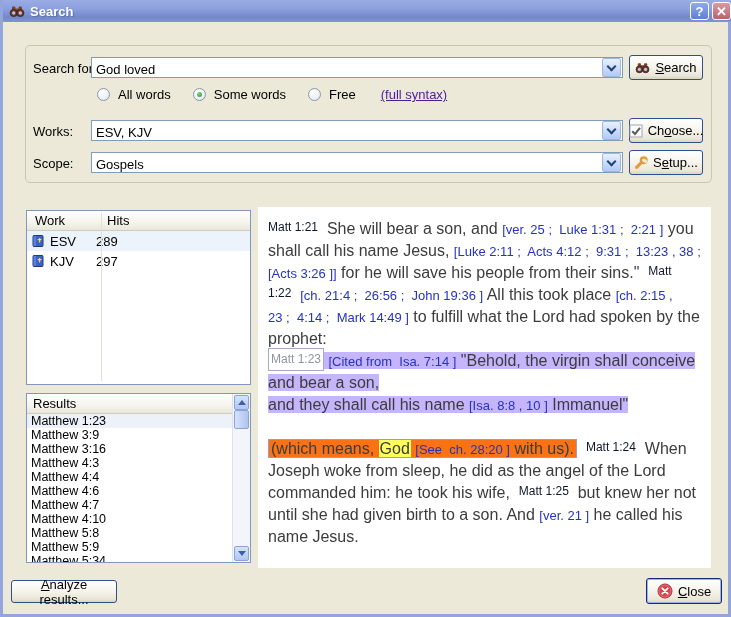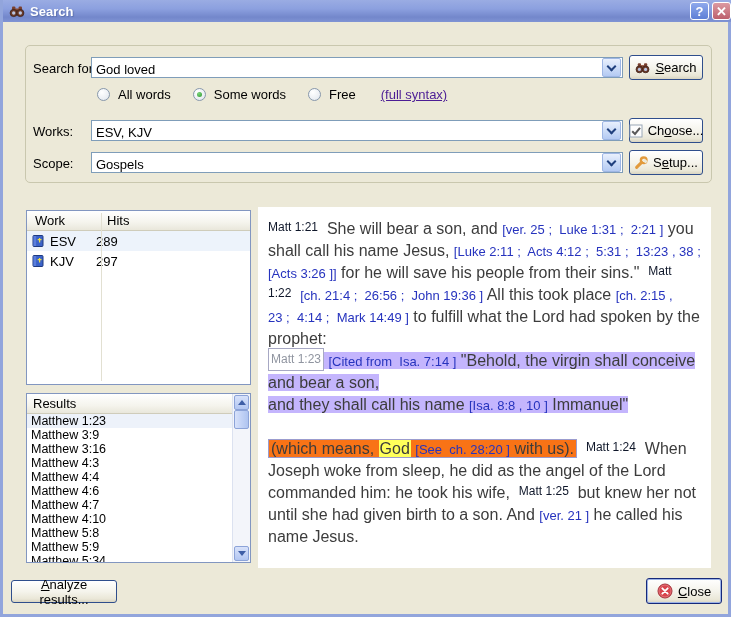--- a/index.html
+++ b/index.html
@@ -224,21 +224,21 @@
         </div>
       <div class="sbthumb"></div>
       <div class="sbbtn" style="bottom:1px">
           <i class="arrow-dn"></i>
         </div>
     </div>
   </div>
 
   <div class="preview" id="preview">
       <div class="pl"><span class="seg-m">Matt 1:21</span><span class="seg-t">  She will bear a son, and </span><span class="seg-r">[ver. 25 ;  Luke 1:31 ;  2:21 ]</span><span class="seg-t"> you</span></div>
-      <div class="pl"><span class="seg-t">shall call his name Jesus, </span><span class="seg-r">[Luke 2:11 ;  Acts 4:12 ;  5:31 ;  13:23 , 38 ;</span></div>
+      <div class="pl"><span class="seg-t">shall call his name Jesus, </span><span class="seg-r">[Luke 2:11 ;  Acts 4:12 ;  9:31 ;  13:23 , 38 ;</span></div>
       <div class="pl"><span class="seg-r">[Acts 3:26 ]]</span><span class="seg-t"> for he will save his people from their sins."  </span><span class="seg-m">Matt</span></div>
       <div class="pl"><span class="seg-m">1:22</span><span class="seg-t">  </span><span class="seg-r">[ch. 21:4 ;  26:56 ;  John 19:36 ]</span><span class="seg-t"> All this took place </span><span class="seg-r">[ch. 2:15 ,</span></div>
       <div class="pl"><span class="seg-r">23 ;  4:14 ;  Mark 14:49 ]</span><span class="seg-t"> to fulfill what the Lord had spoken by the</span></div>
       <div class="pl"><span class="seg-t">prophet:</span></div>
       <div class="pl"><span class="bgwrap"><span class="seg-mb">Matt 1:23</span><span class="seg-t"> </span><span class="seg-r">[Cited from  Isa. 7:14 ]</span><span class="seg-t"> "Behold, the virgin shall conceive</span></span></div>
       <div class="pl"><span class="bgwrap"><span class="seg-t">and bear a son,</span></span></div>
       <div class="pl"><span class="bgwrap"><span class="seg-t">and they shall call his name </span><span class="seg-r">[Isa. 8:8 , 10 ]</span><span class="seg-t"> Immanuel"</span></span></div>
       <div class="pl"></div>
       <div class="pl"><span class="pbox"><span class="seg-t">(which means, </span><span class="seg-h">God</span><span class="seg-t"> </span><span class="seg-r">[See  ch. 28:20 ]</span><span class="seg-t"> with us).</span></span><span class="seg-t">  </span><span class="seg-m">Matt 1:24</span><span class="seg-t">  When</span></div>
       <div class="pl"><span class="seg-t">Joseph woke from sleep, he did as the angel of the Lord</span></div>

